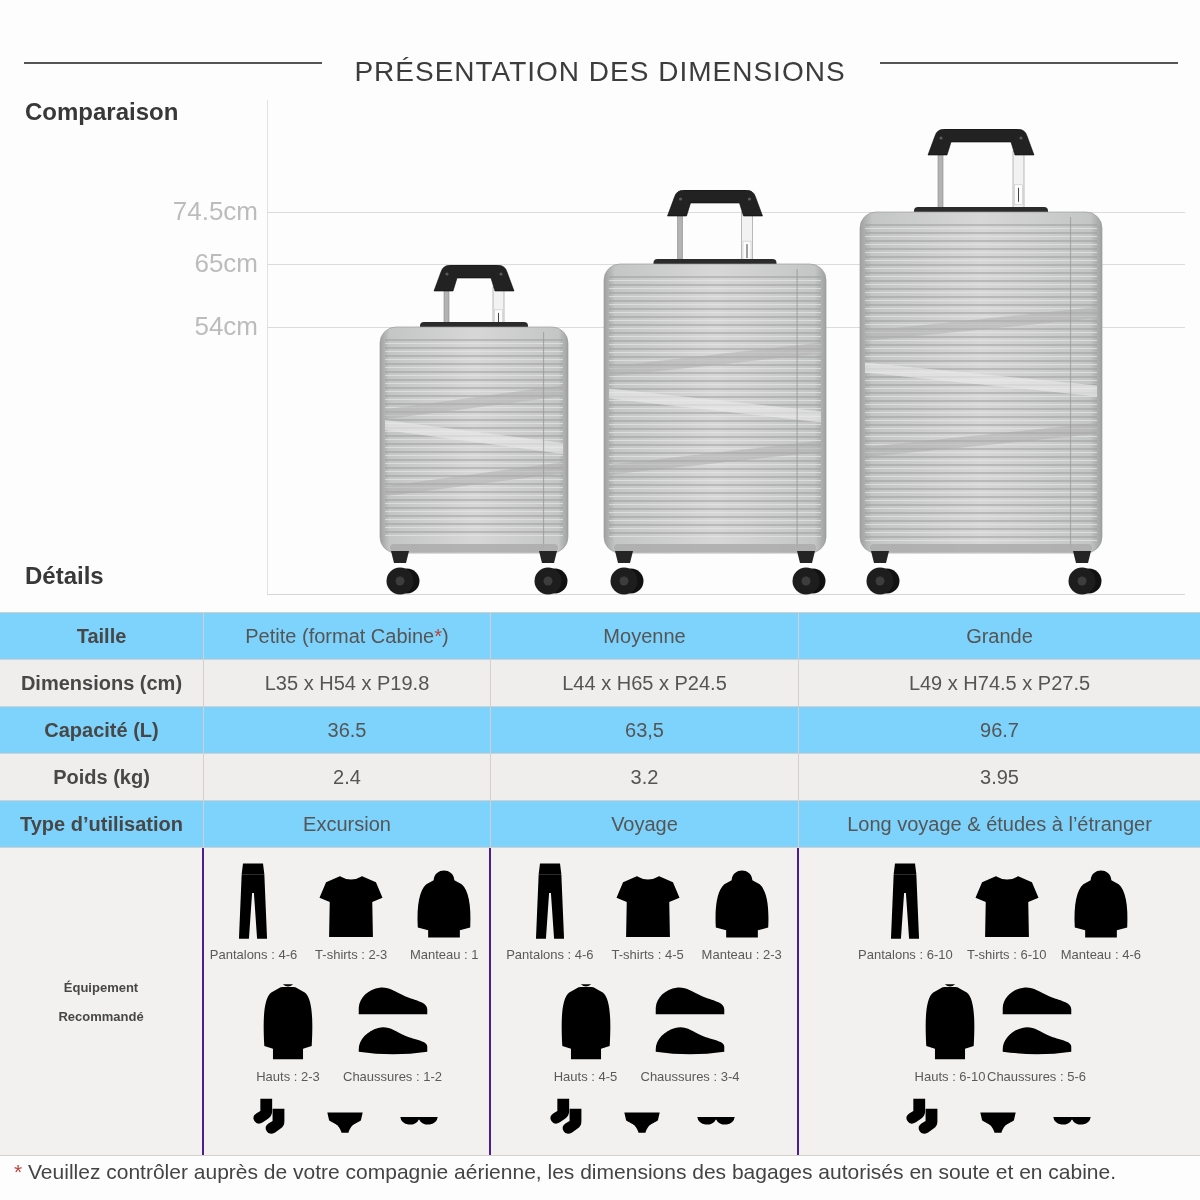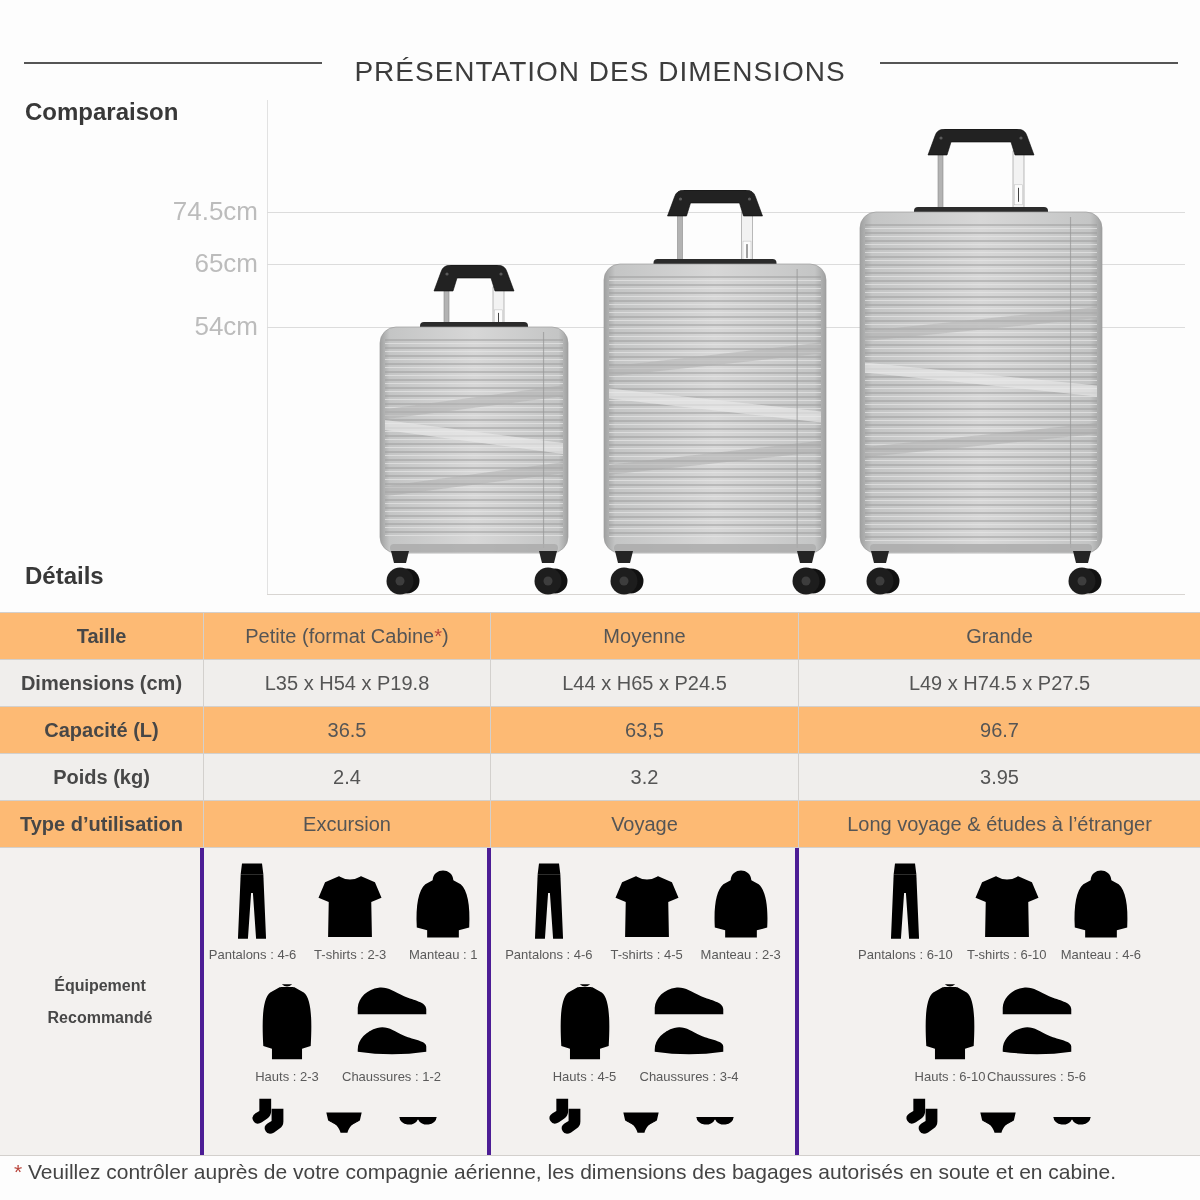--- a/index.html
+++ b/index.html
@@ -27,29 +27,29 @@
   .suitcase{position:absolute;}
 
   
   .details-table{position:absolute;left:0;top:612px;width:1200px;border-top:1px solid #d3d0cd;}
   .t-row{display:grid;grid-template-columns:204px 287px 308px 401px;border-bottom:1px solid #d3d0cd;}
   .t-cell{display:flex;align-items:center;justify-content:center;text-align:center;
     font-size:20px;color:#555;border-right:1px solid #d3d0cd;}
   .t-cell:last-child{border-right:none;}
   .t-label{font-weight:bold;color:#474747;}
   .shaded{background:#f0eeec;}
-  .plain{background:#fdba74;}
+  .plain{background:#7dd3fc;}
   .red-star{color:#b9453c;}
 
   
   .eq-row{display:grid;grid-template-columns:204px 287px 308px 401px;border-bottom:1px solid #d3d0cd;background:#f3f1ef;}
-  .eq-cell{border-right:4px solid #4c1d95;height:307px;box-sizing:border-box;overflow:hidden;}
+  .eq-cell{border-right:2px solid #4c1d95;height:307px;box-sizing:border-box;overflow:hidden;}
   .eq-cell:last-child{border-right:none;}
   .eq-label-cell{display:flex;flex-direction:column;align-items:center;justify-content:center;gap:14px;
-    font-size:16px;font-weight:bold;color:#474747;}
+    font-size:13px;font-weight:bold;color:#474747;}
   .eq-col{display:flex;flex-direction:column;align-items:center;padding-top:10px;}
   .eq-group{display:flex;align-items:flex-end;justify-content:center;}
   .eq-item{display:flex;flex-direction:column;align-items:center;}
   .eq-item-label{font-size:13px;color:#5a5a5a;white-space:nowrap;margin-top:3px;}
   .eq-bottom-label{font-size:13px;color:#5a5a5a;white-space:nowrap;margin-top:5px;text-align:center;}
 
   
   .footnote{position:absolute;left:14px;top:1160px;width:1180px;font-size:21px;color:#444;}
   .footnote .red-star{font-size:21px;}
 </style>

